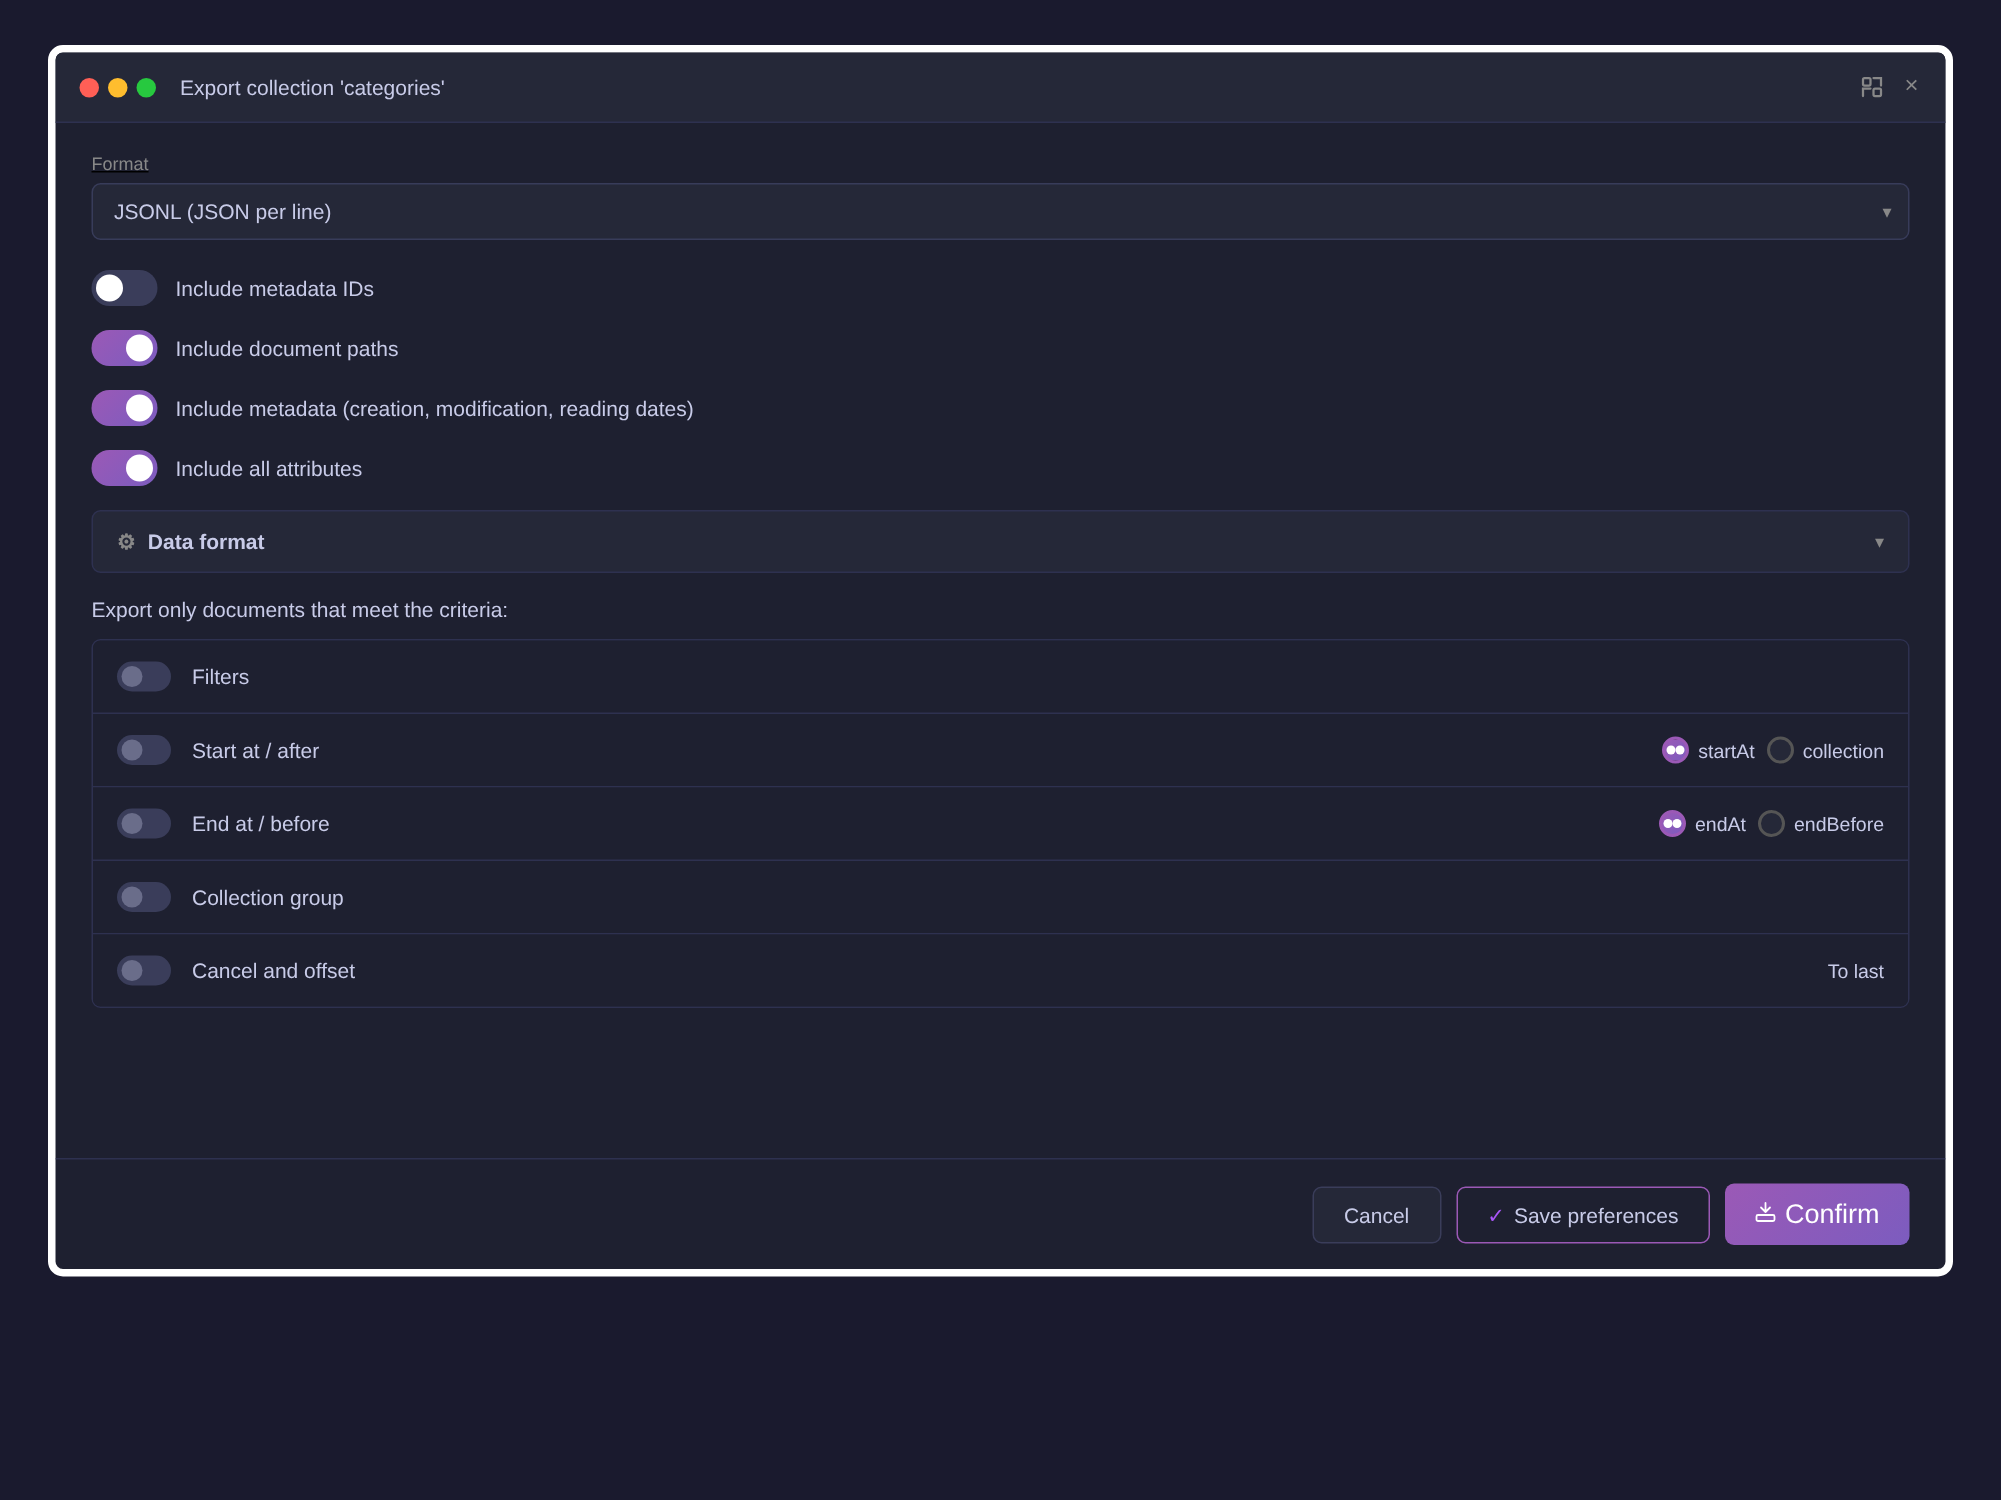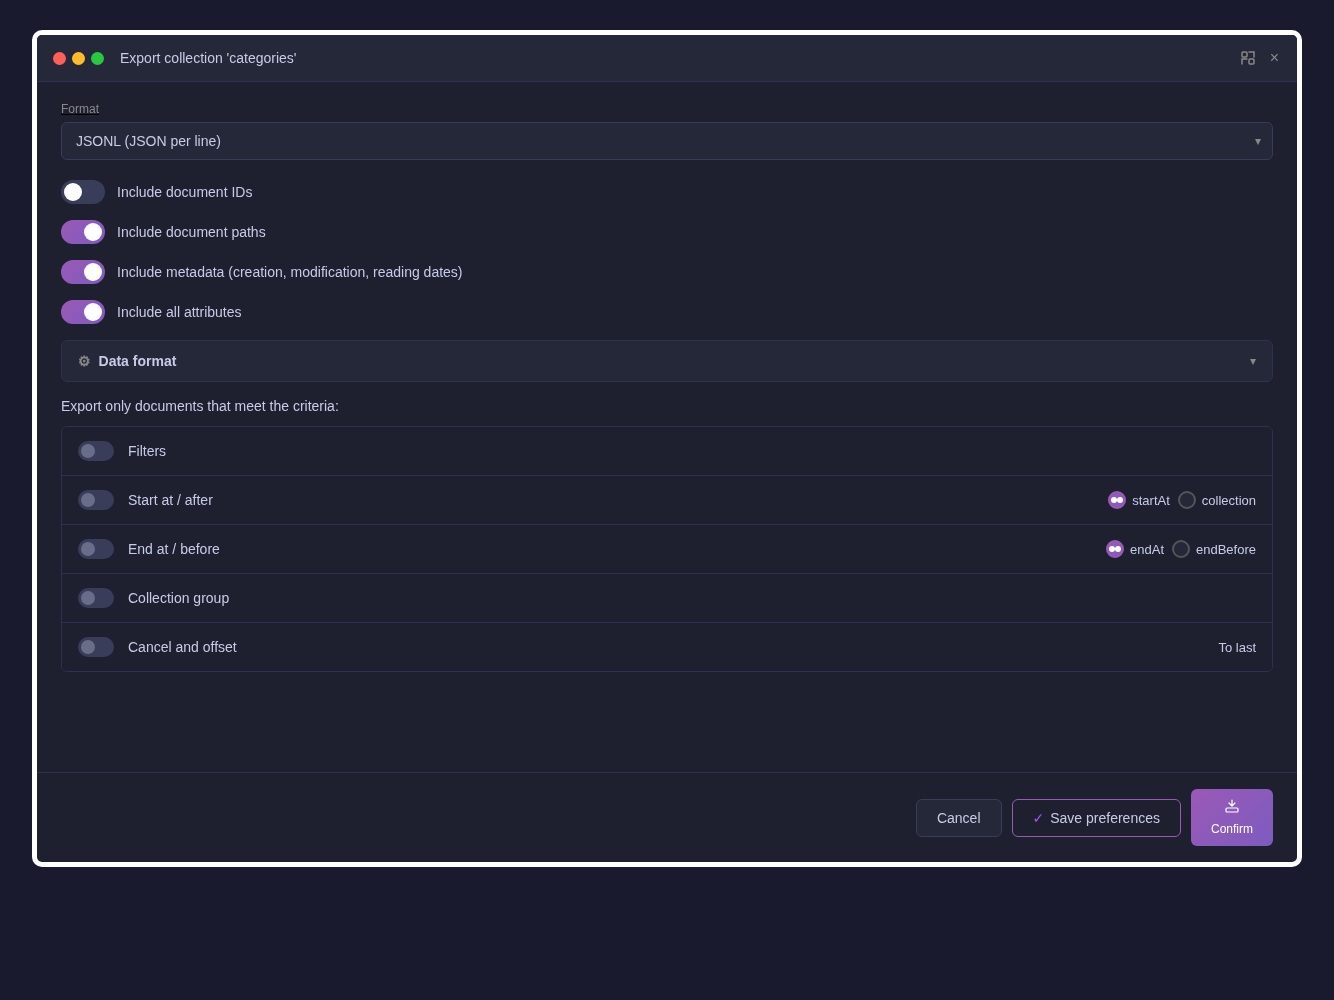--- a/index.html
+++ b/index.html
@@ -327,27 +327,26 @@
 
     .btn-save .check-icon {
       color: #a855f7;
     }
 
     .btn-confirm {
       background: linear-gradient(135deg, #9b59b6, #7c5cbf);
       border: none;
       border-radius: 6px;
       color: #fff;
-      font-size: 12px;
+      font-size: 18px;
       padding: 10px 20px;
       cursor: pointer;
       display: flex;
       align-items: center;
       gap: 6px;
-      flex-direction: column;
     }
   </style>
 </head>
 <body>
 
 <div class="dialog">
 
   <div class="titlebar">
     <div class="titlebar-left">
       <div class="window-buttons">
@@ -378,21 +377,21 @@
           <option>JSONL (JSON per line)</option>
           <option>JSON</option>
           <option>CSV</option>
         </select>
         <span class="select-chevron">▾</span>
       </div>
     </div>
 
     <div class="toggle-row">
       <button class="toggle off"></button>
-      <span class="toggle-label">Include document IDs</span>
+      <span class="toggle-label">Include metadata IDs</span>
     </div>
 
     <div class="toggle-row">
       <button class="toggle on"></button>
       <span class="toggle-label">Include document paths</span>
     </div>
 
     <div class="toggle-row">
       <button class="toggle on"></button>
       <span class="toggle-label">Include metadata (creation, modification, reading dates)</span>

